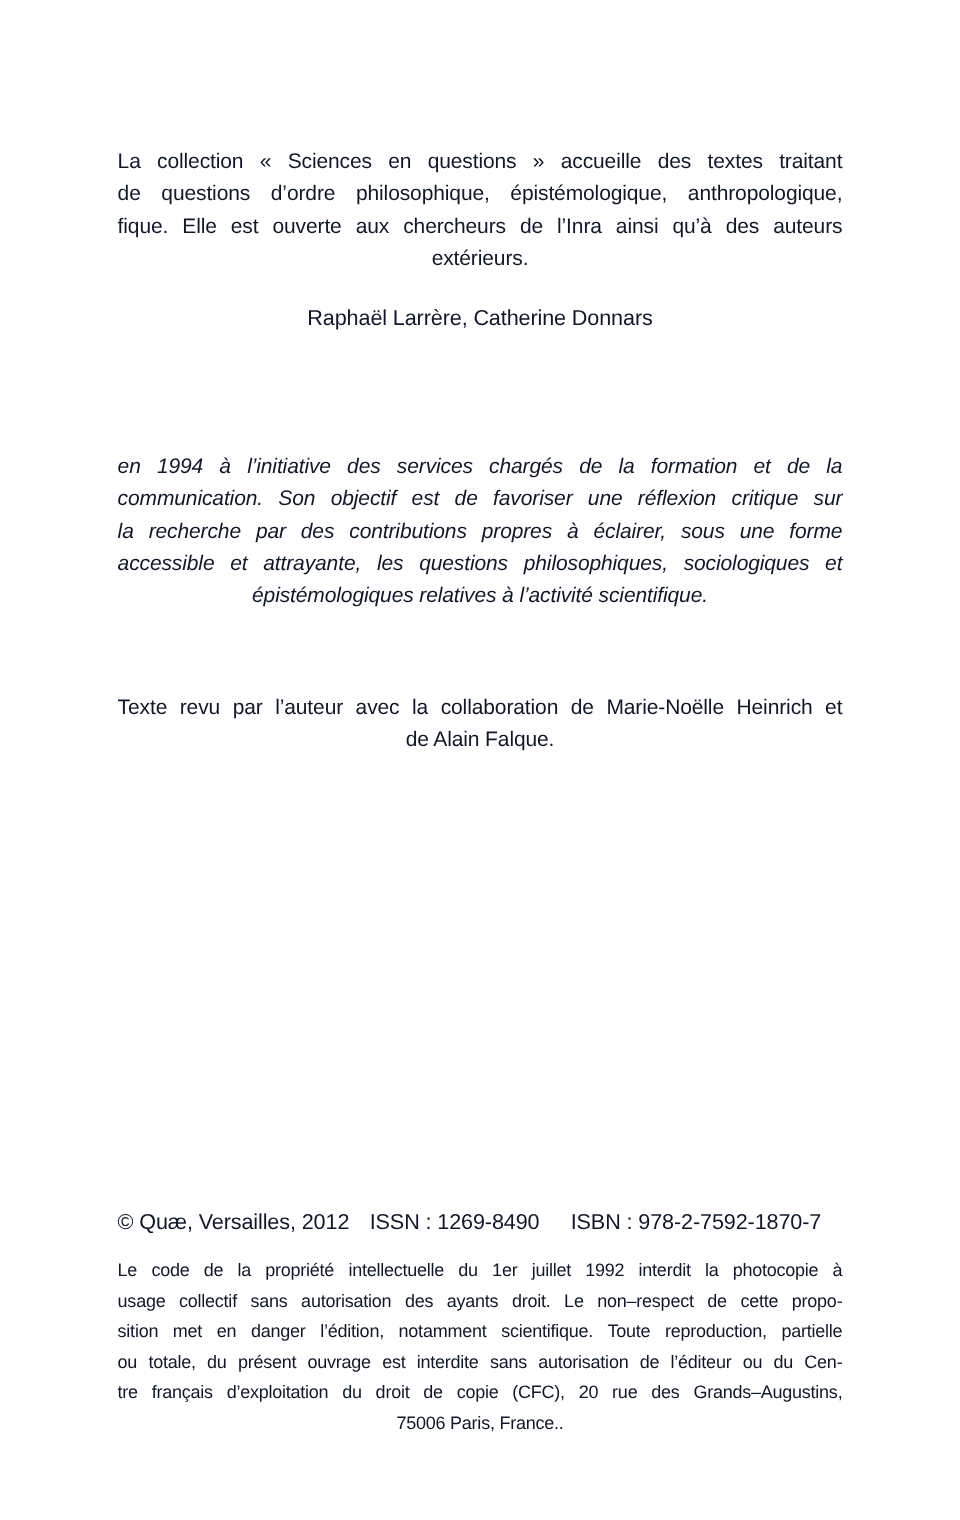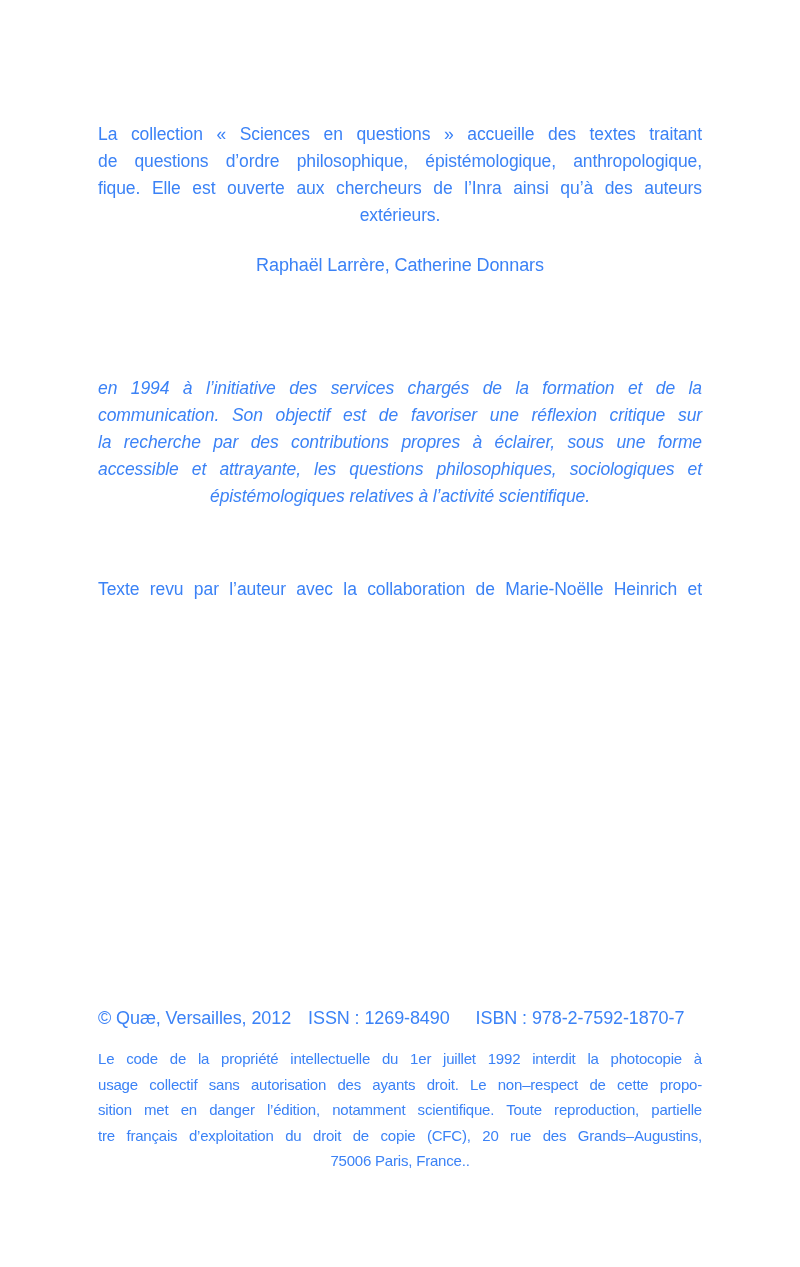--- a/index.html
+++ b/index.html
@@ -6,21 +6,21 @@
     margin: 0;
     padding: 0;
     background: #ffffff;
   }
   .page {
     position: relative;
     width: 800px;
     height: 1267px;
     background: #ffffff;
     font-family: "Liberation Sans", "DejaVu Sans", sans-serif;
-    color: #3b82f6;
+    color: #0f172a;
     overflow: hidden;
   }
   .block {
     position: absolute;
     left: 98px;
     width: 604px;
   }
   .body-text {
     font-size: 17.5px;
     line-height: 27px;
@@ -81,27 +81,29 @@
   <div class="block body-text italic-text p2">
       <div class="line just">en 1994 à l’initiative des services chargés de la formation et de la</div>
       <div class="line just">communication. Son objectif est de favoriser une réflexion critique sur</div>
       <div class="line just">la recherche par des contributions propres à éclairer, sous une forme</div>
       <div class="line just">accessible et attrayante, les questions philosophiques, sociologiques et</div>
       <div class="line">épistémologiques relatives à l’activité scientifique.</div>
     </div>
 
   <div class="block body-text p3">
       <div class="line just">Texte revu par l’auteur avec la collaboration de Marie-Noëlle Heinrich et</div>
+      <div class="line">de Alain Falque.</div>
     </div>
 
   <div class="block pub-line">
     <span class="seg">© Quæ, Versailles, 2012</span><span class="seg issn">ISSN : 1269-8490</span><span class="seg isbn">ISBN : 978-2-7592-1870-7</span>
   </div>
 
   <div class="block legal">
       <div class="line just">Le code de la propriété intellectuelle du 1er juillet 1992 interdit la photocopie à</div>
       <div class="line just">usage collectif sans autorisation des ayants droit. Le non–respect de cette propo-</div>
       <div class="line just">sition met en danger l’édition, notamment scientifique. Toute reproduction, partielle</div>
+      <div class="line just">ou totale, du présent ouvrage est interdite sans autorisation de l’éditeur ou du Cen-</div>
       <div class="line just">tre français d’exploitation du droit de copie (CFC), 20 rue des Grands–Augustins,</div>
       <div class="line">75006 Paris, France..</div>
     </div>
 
 </div>
 
 </body></html>

